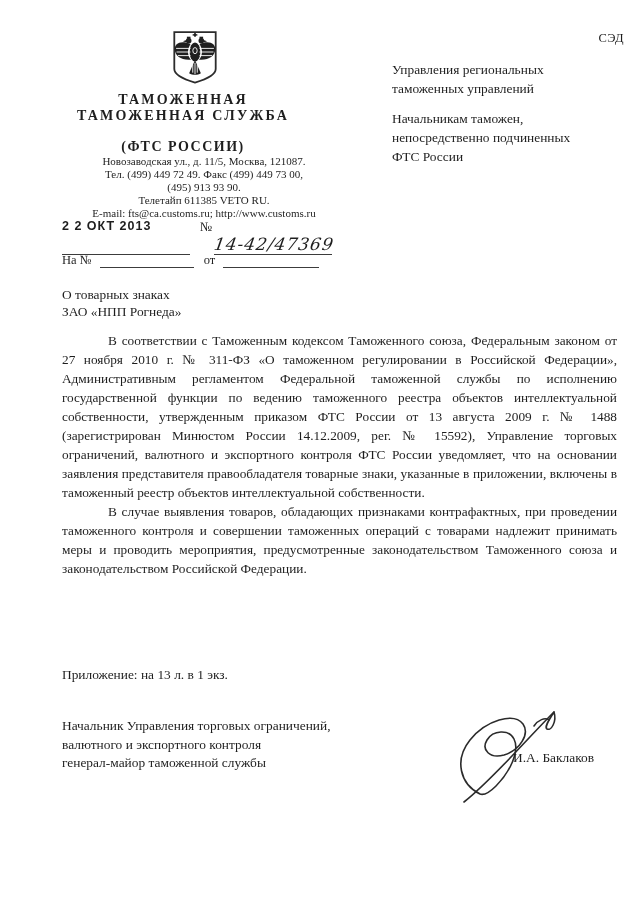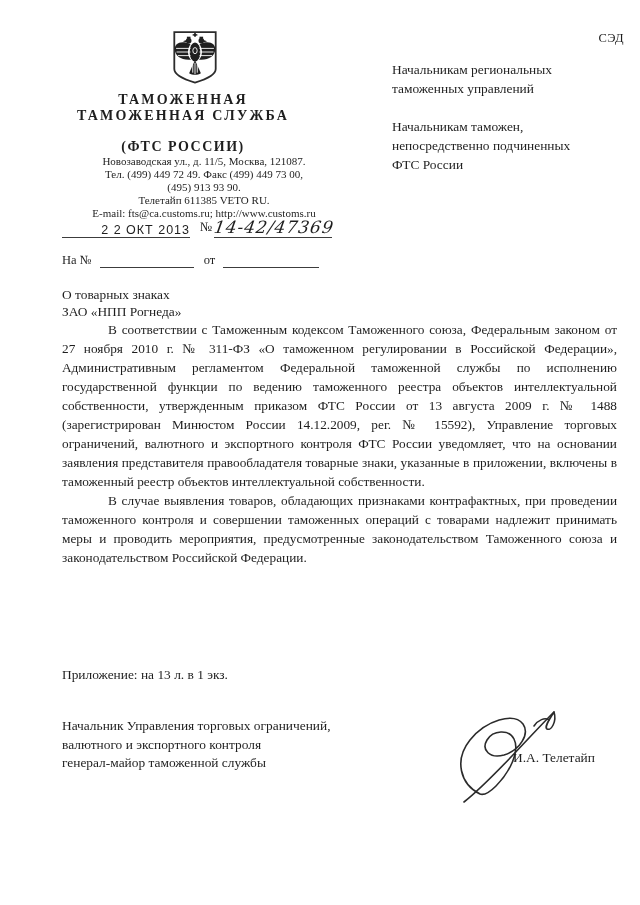--- a/index.html
+++ b/index.html
@@ -48,39 +48,39 @@
     font-size: 12.5px;
     letter-spacing: 0.5px;
   }
   .addressees {
     position: absolute;
     left: 392px; top: 60px;
     width: 236px;
     font-size: 13.4px;
     line-height: 19px;
   }
-  .addressee-block2 { margin-top: 19px; }
+  .addressee-block2 { margin-top: 11px; }
 
   
   .ref-row1 {
     position: absolute;
     left: 62px; top: 219px;
     width: 300px;
     white-space: nowrap;
   }
   .date-stamp {
     display: inline-block;
     width: 128px;
-    text-align: right;
+    text-align: left;
     border-bottom: 1.4px solid #3c3c3c;
     font-family: "Liberation Sans", sans-serif;
-    font-weight: 400;
+    font-weight: 700;
     font-size: 12.5px;
     letter-spacing: 1px;
-    padding-bottom: 0;
+    padding-bottom: 21px;
     vertical-align: bottom;
   }
   .num-sign {
     font-size: 13px;
     margin: 0 2px 0 10px;
     vertical-align: top;
   }
   .out-num {
     display: inline-block;
     width: 118px;
@@ -118,21 +118,21 @@
   .subject {
     position: absolute;
     left: 62px; top: 286px;
     font-size: 13.4px;
     line-height: 17px;
   }
 
   
   .body-text {
     position: absolute;
-    left: 62px; top: 320px;
+    left: 62px; top: 331px;
     width: 555px;
     font-size: 13.3px;
     line-height: 19px;
     text-align: justify;
   }
   .body-text p { margin: 0; text-indent: 46px; }
 
   
   .attachment {
     position: absolute;
@@ -198,21 +198,21 @@
       <div>Тел. (499) 449 72 49.  Факс (499) 449 73 00,</div>
       <div>(495) 913 93 90.</div>
       <div>Телетайп 611385 VETO RU.</div>
       <div>E-mail: fts@ca.customs.ru; http://www.customs.ru</div>
     </div>
   </div>
 
   <div class="sed-tag">СЭД</div>
 
   <div class="addressees">
-    <div>Начальникам региональных</div>
+    <div>Управления региональных</div>
     <div>таможенных управлений</div>
     <div class="addressee-block2">
       <div>Начальникам таможен,</div>
       <div>непосредственно подчиненных</div>
       <div>ФТС России</div>
     </div>
   </div>
 
   <div class="ref-row1">
     <span class="date-stamp">2 2 ОКТ 2013</span><span class="num-sign">№</span><span class="out-num"><span>14-42/47369</span></span>
@@ -241,15 +241,15 @@
 
   <svg class="sig-autograph" viewBox="0 0 134 116" aria-hidden="true">
     <g fill="none" stroke="#2b2b2b" stroke-width="1.6" stroke-linecap="round">
       <path d="M30,100 C10,90 4,66 20,46 C36,26 64,18 73,30 C80,40 70,56 54,61 C40,65 31,56 37,46 C43,36 59,35 64,45 C70,57 60,78 46,92 C40,98 33,103 28,99"></path>
       <path d="M14,108 C42,86 74,48 104,18"></path>
       <path d="M104,18 C99,26 94,33 97,35 C101,37 107,28 104,18"></path>
       <path d="M84,32 C88,26 95,23 99,26"></path>
     </g>
   </svg>
 
-  <div class="sig-name">И.А. Телетайп</div>
+  <div class="sig-name">И.А. Баклаков</div>
 
 </div>
 
 </body></html>

